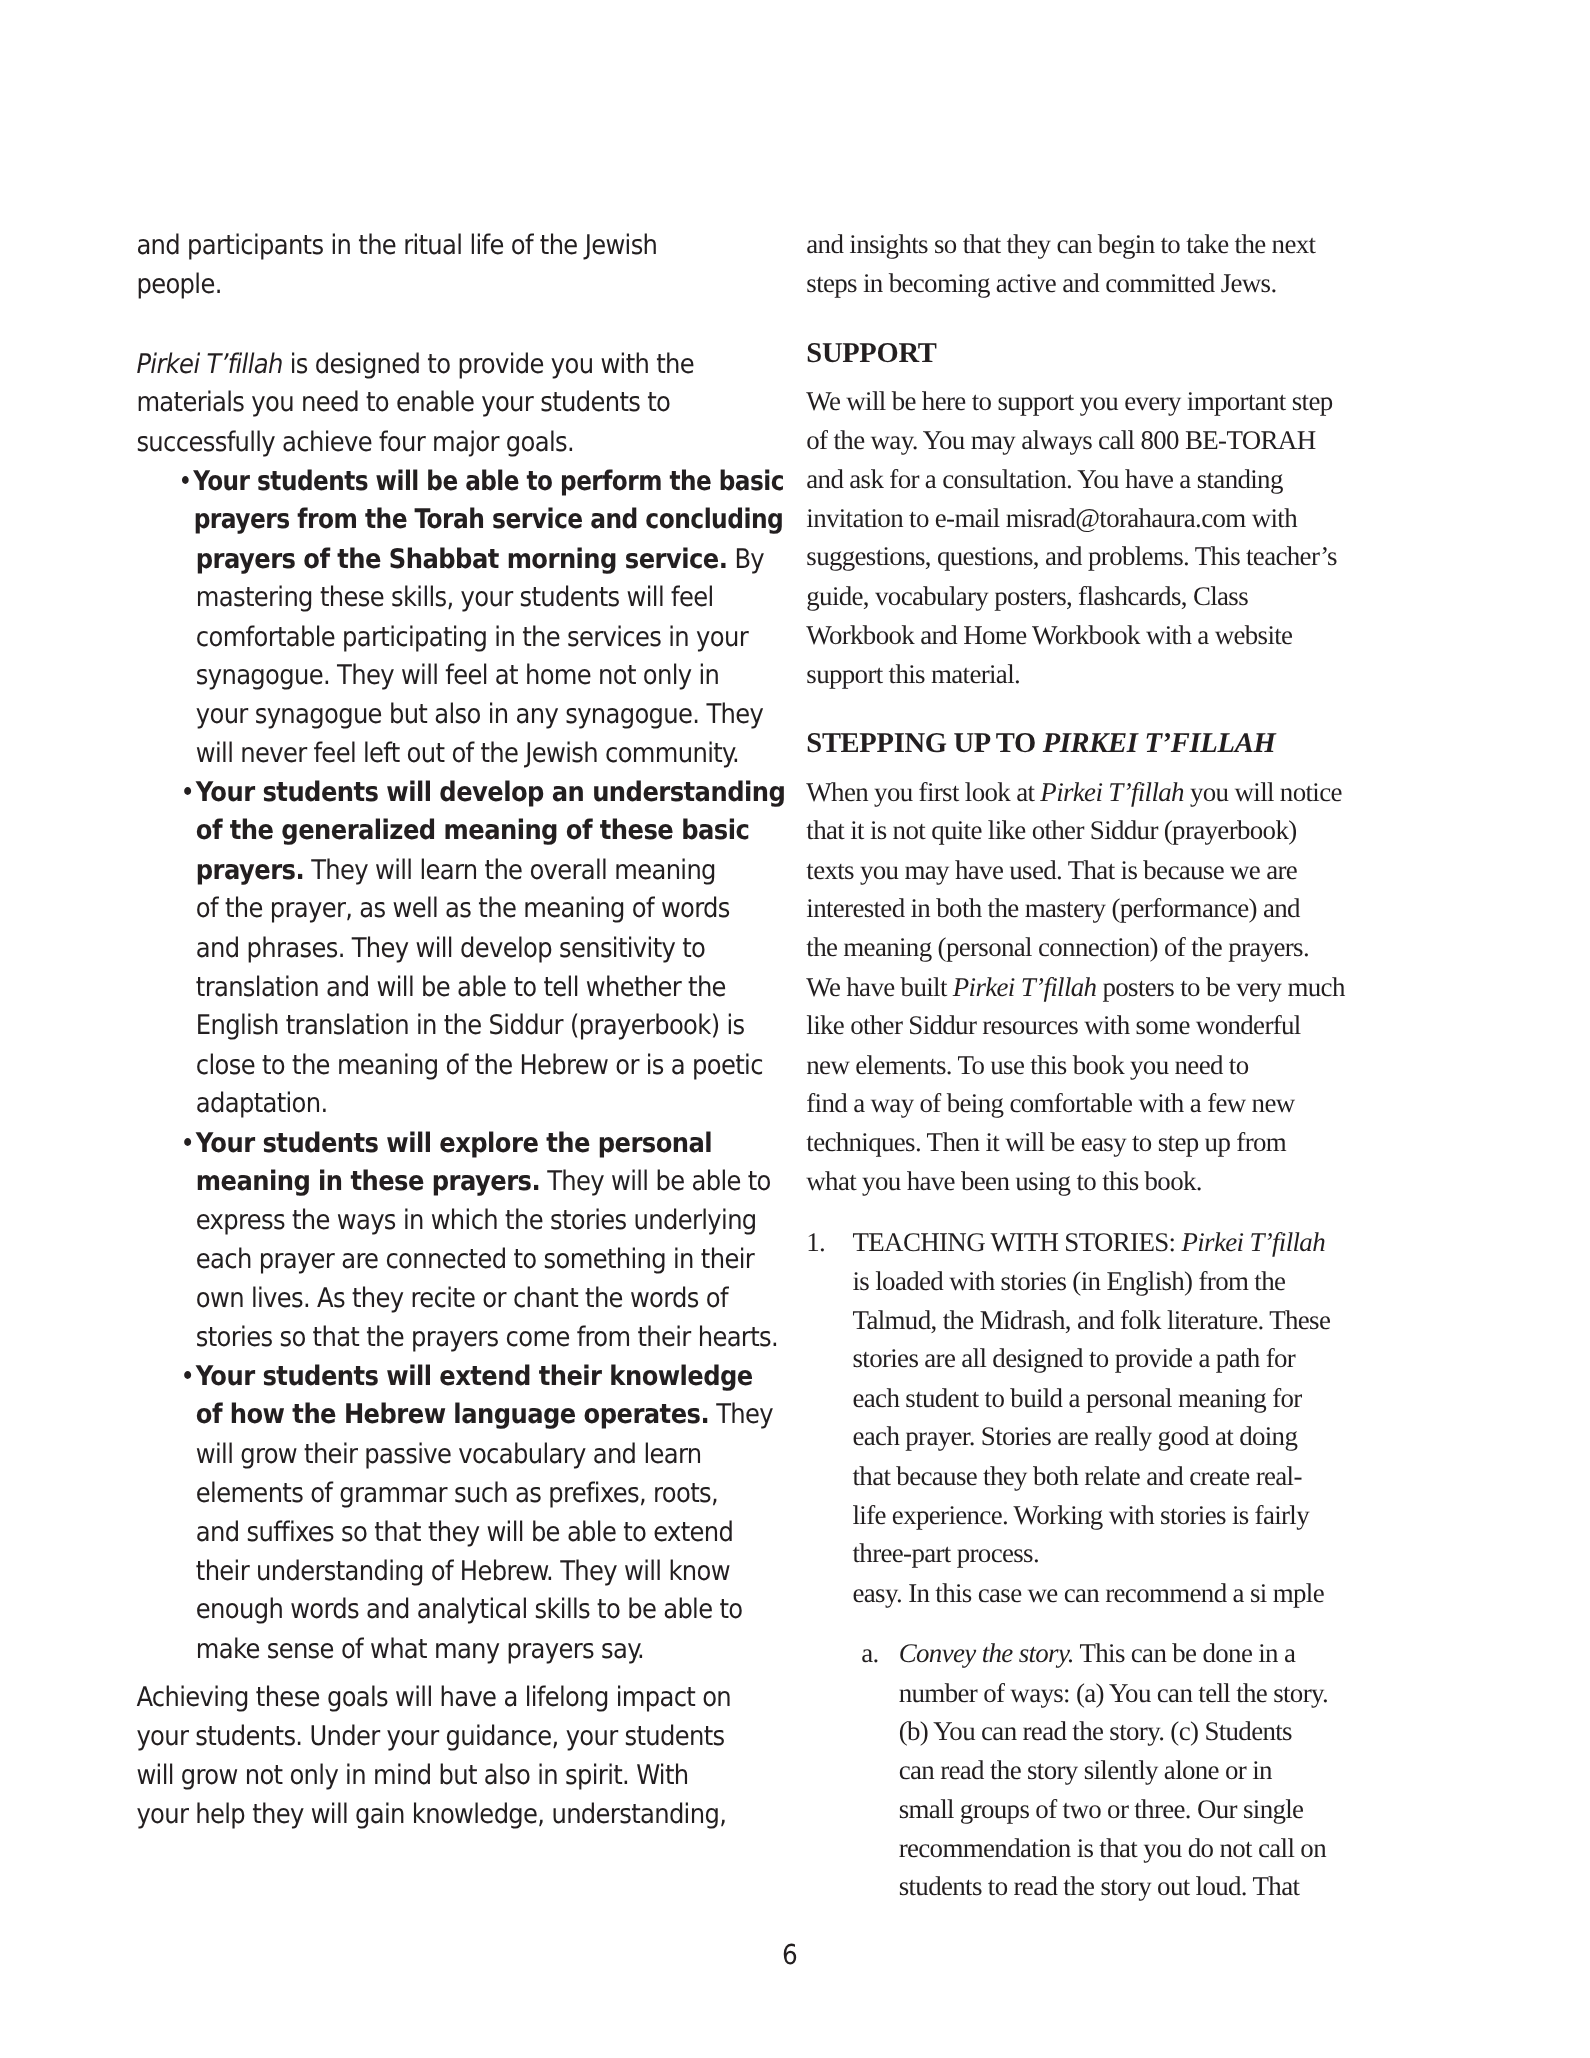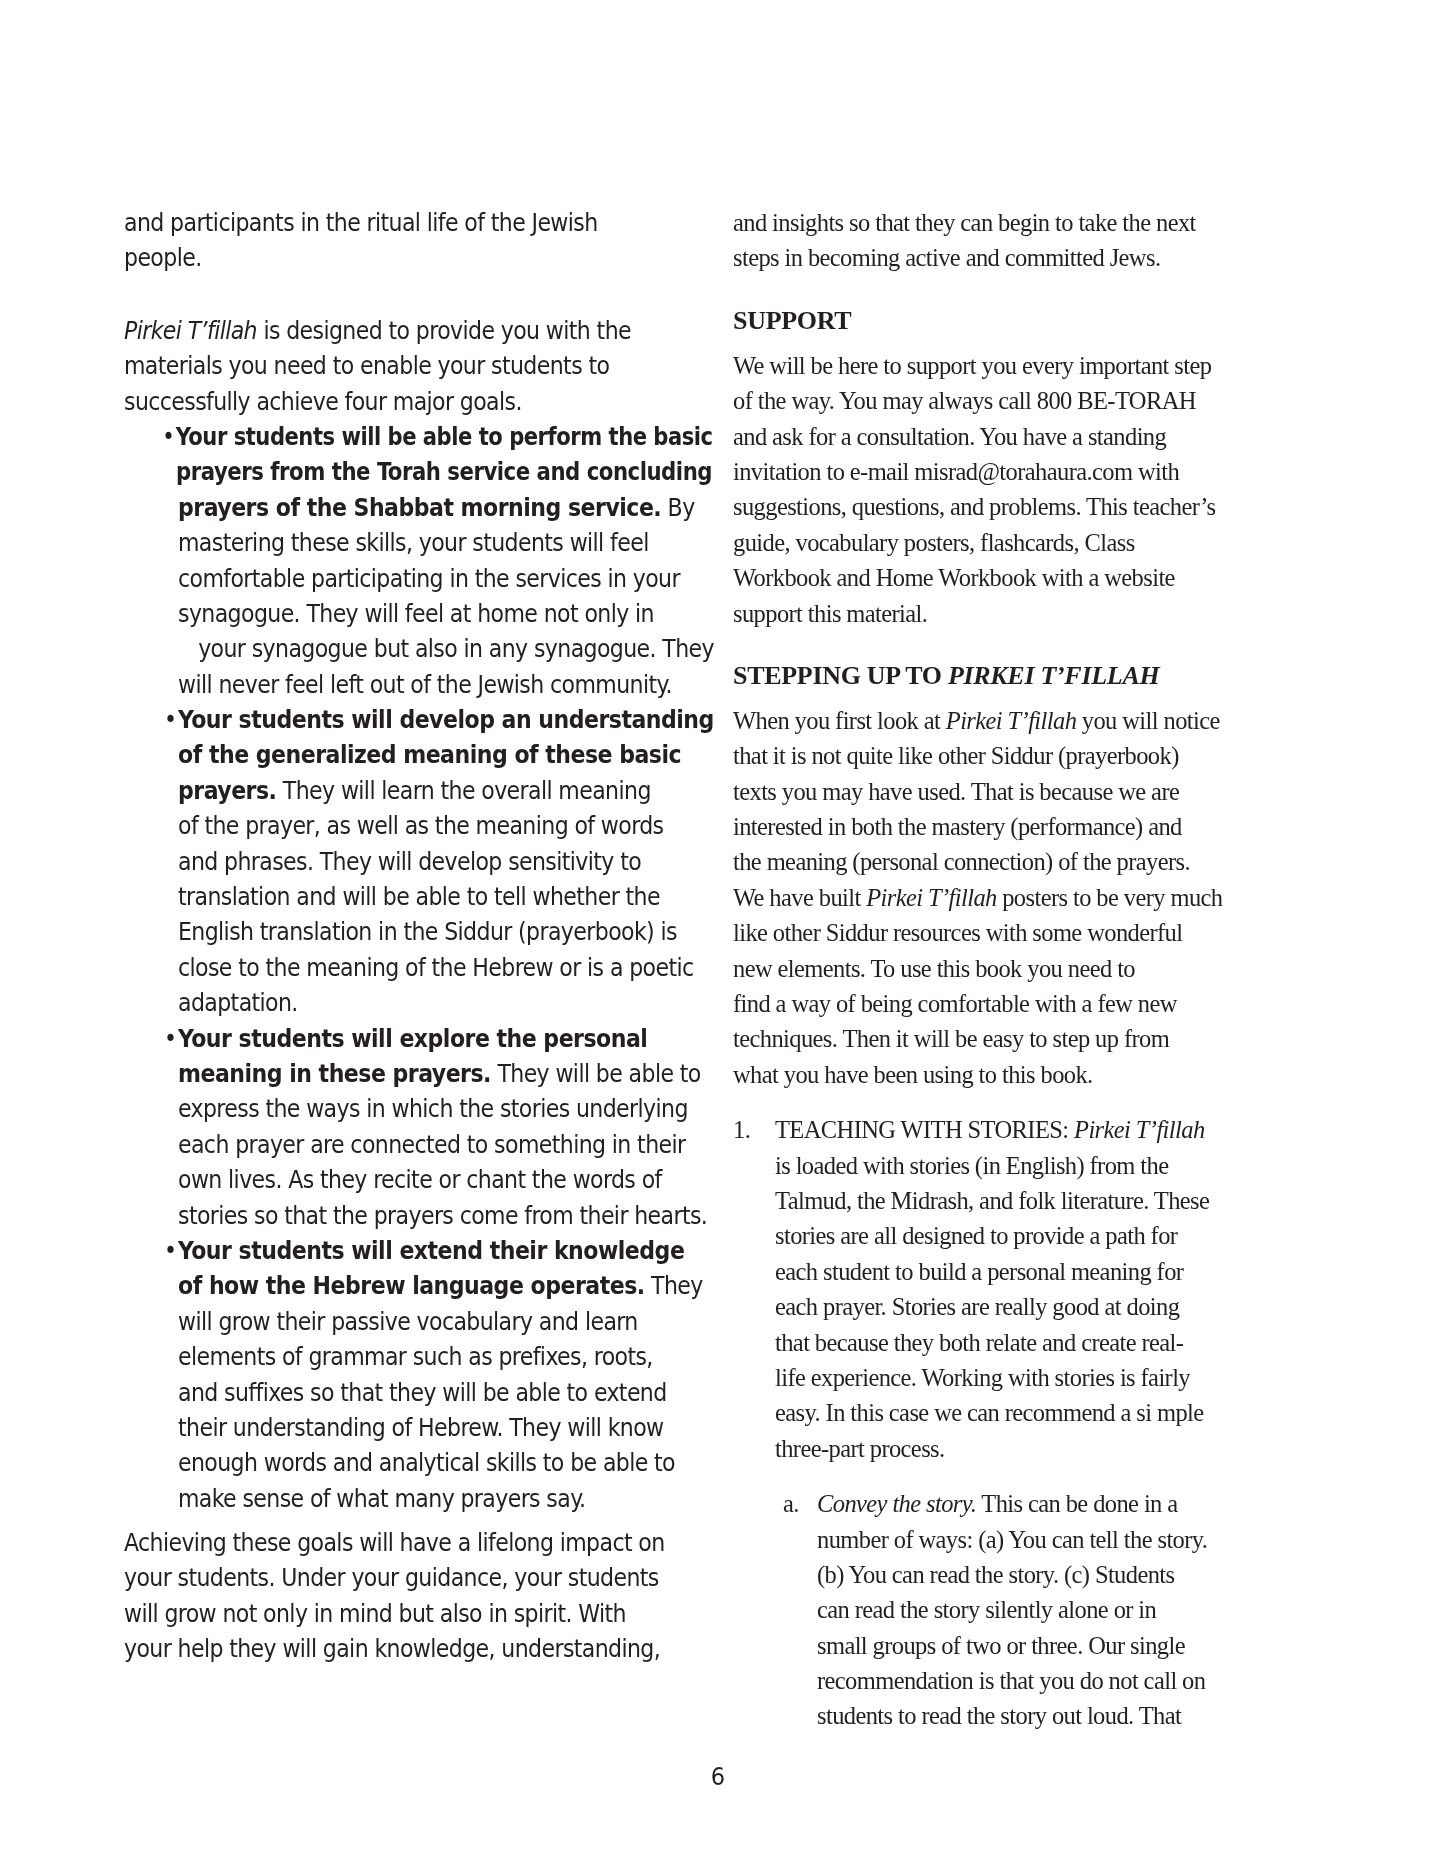--- a/index.html
+++ b/index.html
@@ -58,21 +58,21 @@
       </div>
 
     <div>
       <div>
           <div class="line" style="padding-left: 40px; transform: scaleX(0.957);"><span style="display: inline-block; width: 14px;">•</span><span class="b">Your students will be able to perform the basic</span></div>
           <div class="line" style="padding-left: 54px; transform: scaleX(0.964);"><span class="b">prayers from the Torah service and concluding</span></div>
           <div class="line" style="padding-left: 54px;"><span class="b">prayers of the Shabbat morning service.</span><span> By</span></div>
           <div class="line" style="padding-left: 54px;"><span>mastering these skills, your students will feel</span></div>
           <div class="line" style="padding-left: 54px;"><span>comfortable participating in the services in your</span></div>
           <div class="line" style="padding-left: 54px;"><span>synagogue. They will feel at home not only in</span></div>
-          <div class="line" style="padding-left: 54px; text-align: right;"><span>your synagogue but also in any synagogue. They</span></div>
+          <div class="line" style="padding-left: 54px;"><span>your synagogue but also in any synagogue. They</span></div>
           <div class="line" style="padding-left: 54px;"><span>will never feel left out of the Jewish community.</span></div>
         </div>
       <div>
           <div class="line" style="padding-left: 40px;"><span style="display: inline-block; width: 14px;">•</span><span class="b">Your students will develop an understanding</span></div>
           <div class="line" style="padding-left: 54px;"><span class="b">of the generalized meaning of these basic</span></div>
           <div class="line" style="padding-left: 54px;"><span class="b">prayers.</span><span> They will learn the overall meaning</span></div>
           <div class="line" style="padding-left: 54px;"><span>of the prayer, as well as the meaning of words</span></div>
           <div class="line" style="padding-left: 54px;"><span>and phrases. They will develop sensitivity to</span></div>
           <div class="line" style="padding-left: 54px;"><span>translation and will be able to tell whether the</span></div>
           <div class="line" style="padding-left: 54px;"><span>English translation in the Siddur (prayerbook) is</span></div>
@@ -152,22 +152,22 @@
       <span class="num line">1.</span>
       <div>
           <div class="line"><span>TEACHING WITH STORIES: </span><span class="i">Pirkei T’fillah</span></div>
           <div class="line"><span>is loaded with stories (in English) from the</span></div>
           <div class="line"><span>Talmud, the Midrash, and folk literature. These</span></div>
           <div class="line"><span>stories are all designed to provide a path for</span></div>
           <div class="line"><span>each student to build a personal meaning for</span></div>
           <div class="line"><span>each prayer. Stories are really good at doing</span></div>
           <div class="line"><span>that because they both relate and create real-</span></div>
           <div class="line"><span>life experience. Working with stories is fairly</span></div>
+          <div class="line"><span>three-part process.</span></div>
           <div class="line"><span>easy. In this case we can recommend a si mple</span></div>
-          <div class="line"><span>three-part process.</span></div>
         </div>
     </div>
 
     <div class="gap-list"></div>
     <div class="sub">
       <span class="num line">a.</span>
       <div>
           <div class="line"><span class="i">Convey the story.</span><span> This can be done in a</span></div>
           <div class="line"><span>number of ways: (a) You can tell the story.</span></div>
           <div class="line"><span>(b) You can read the story. (c) Students</span></div>

